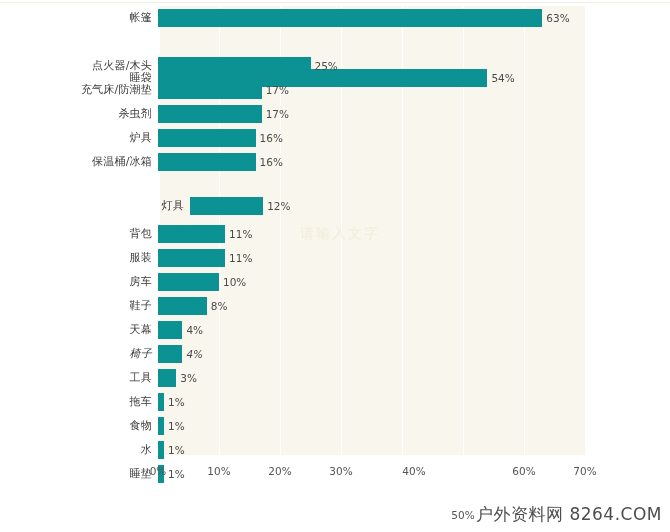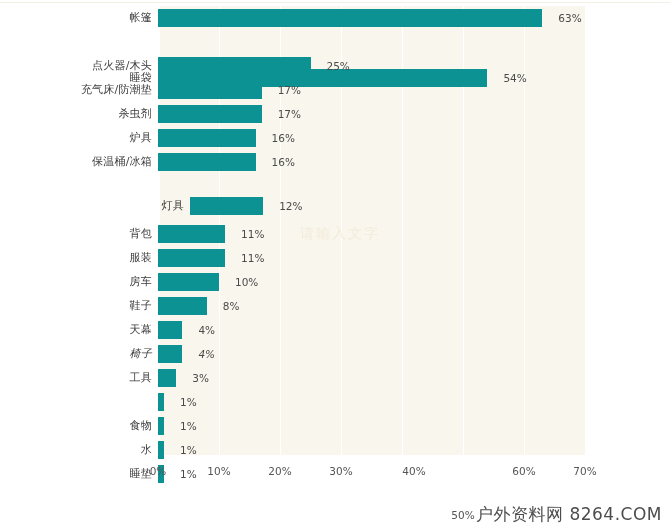--- a/index.html
+++ b/index.html
@@ -91,21 +91,21 @@
   .bar {
     height: 18px;
     background: #0d9294;
     float: left;
   }
   .bar-value {
     float: left;
     font-size: 10.5px;
     color: #4a4a4a;
     line-height: 18px;
-    padding-left: 16px;
+    padding-left: 4px;
     white-space: nowrap;
   }
 
   
   #watermark {
     position: absolute;
     left: 300px;
     top: 225px;
     font-size: 14px;
     color: #f2ecd9;
@@ -262,20 +262,21 @@
         </div>
       </div>
       <div class="row" style="top: 360px;">
         <div class="cat-label">工具</div>
         <div class="bar-wrap">
           <div class="bar" style="width: 18.3px; background: rgb(13, 146, 148);"></div>
           <div class="bar-value">3%</div>
         </div>
       </div>
       <div class="row" style="top: 384px;">
+        <div class="cat-label">拖车</div>
         <div class="bar-wrap">
           <div class="bar" style="width: 6.1px; background: rgb(13, 146, 148);"></div>
           <div class="bar-value">1%</div>
         </div>
       </div>
       <div class="row" style="top: 408px;">
         <div class="cat-label">食物</div>
         <div class="bar-wrap">
           <div class="bar" style="width: 6.1px; background: rgb(13, 146, 148);"></div>
           <div class="bar-value">1%</div>

